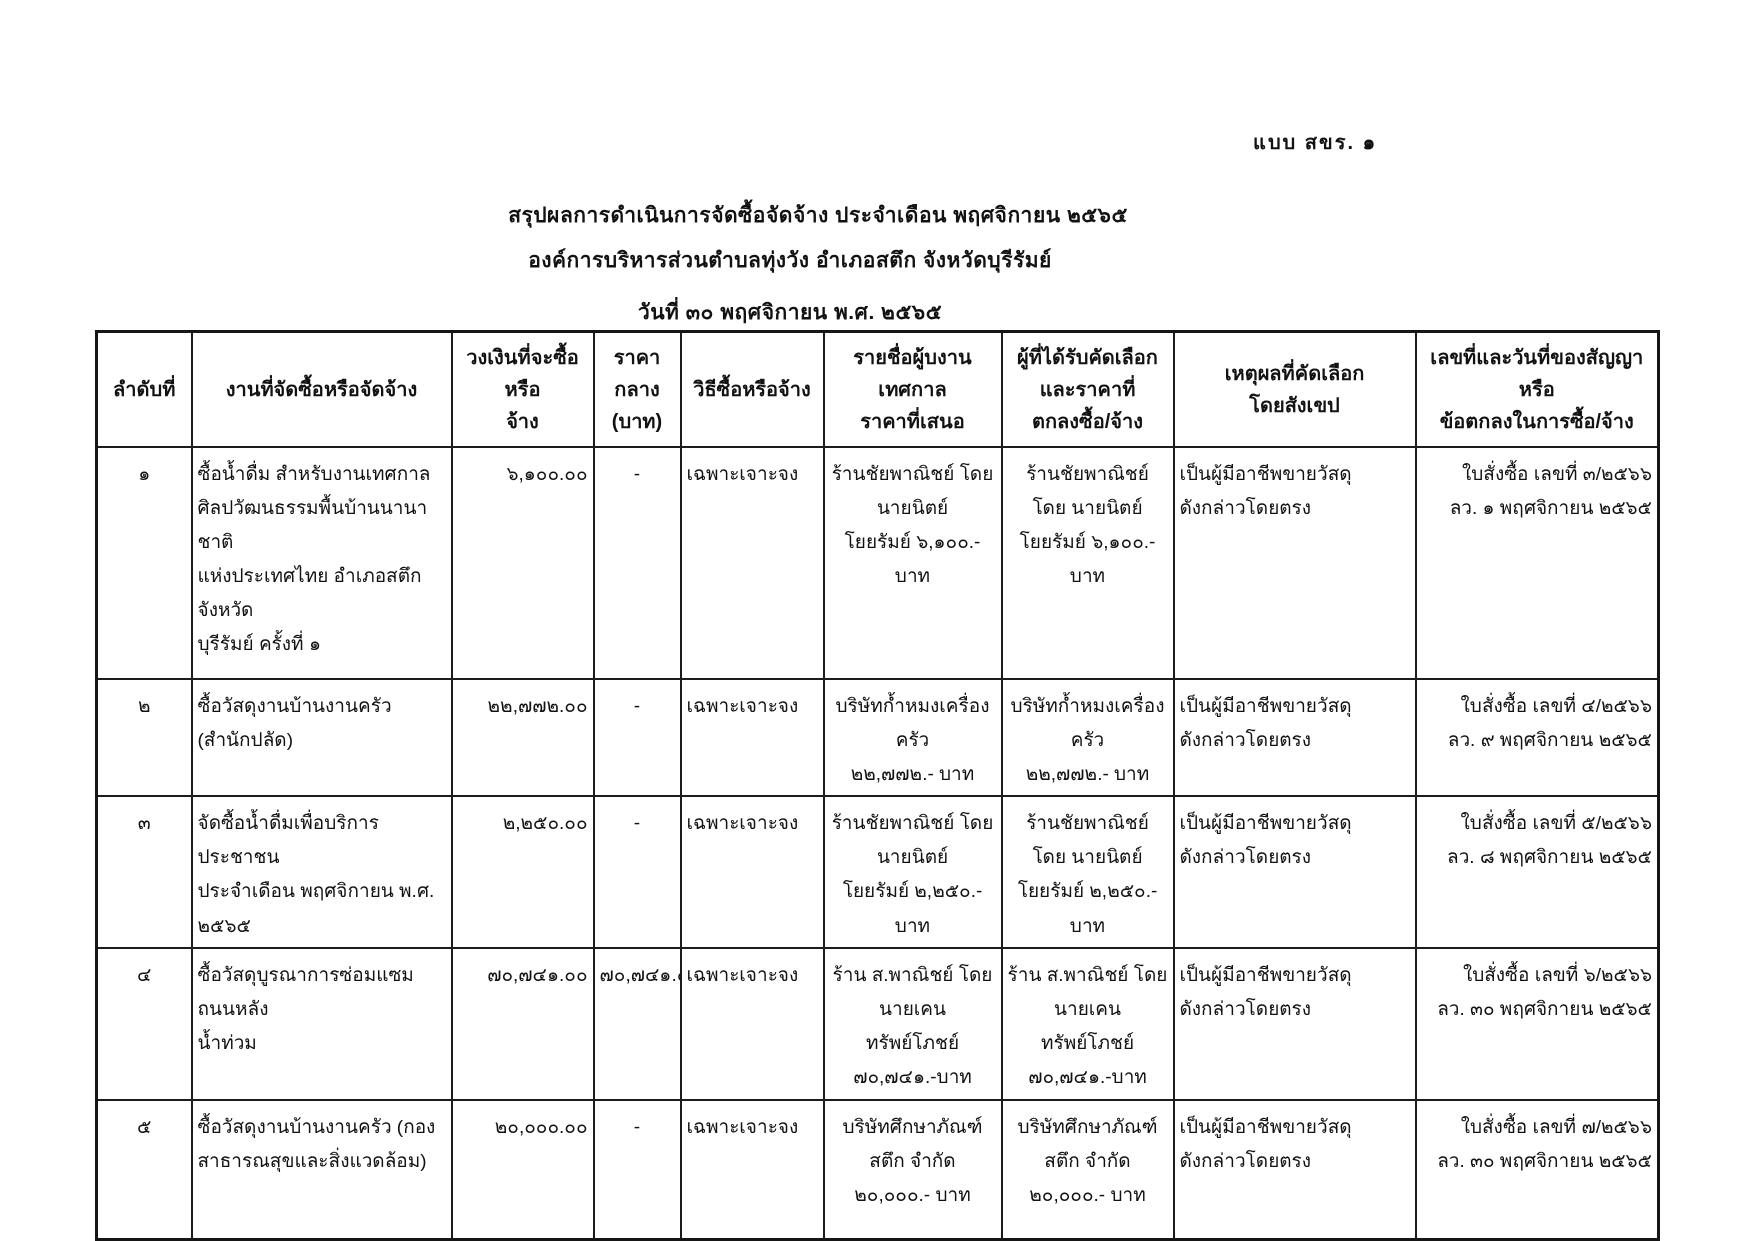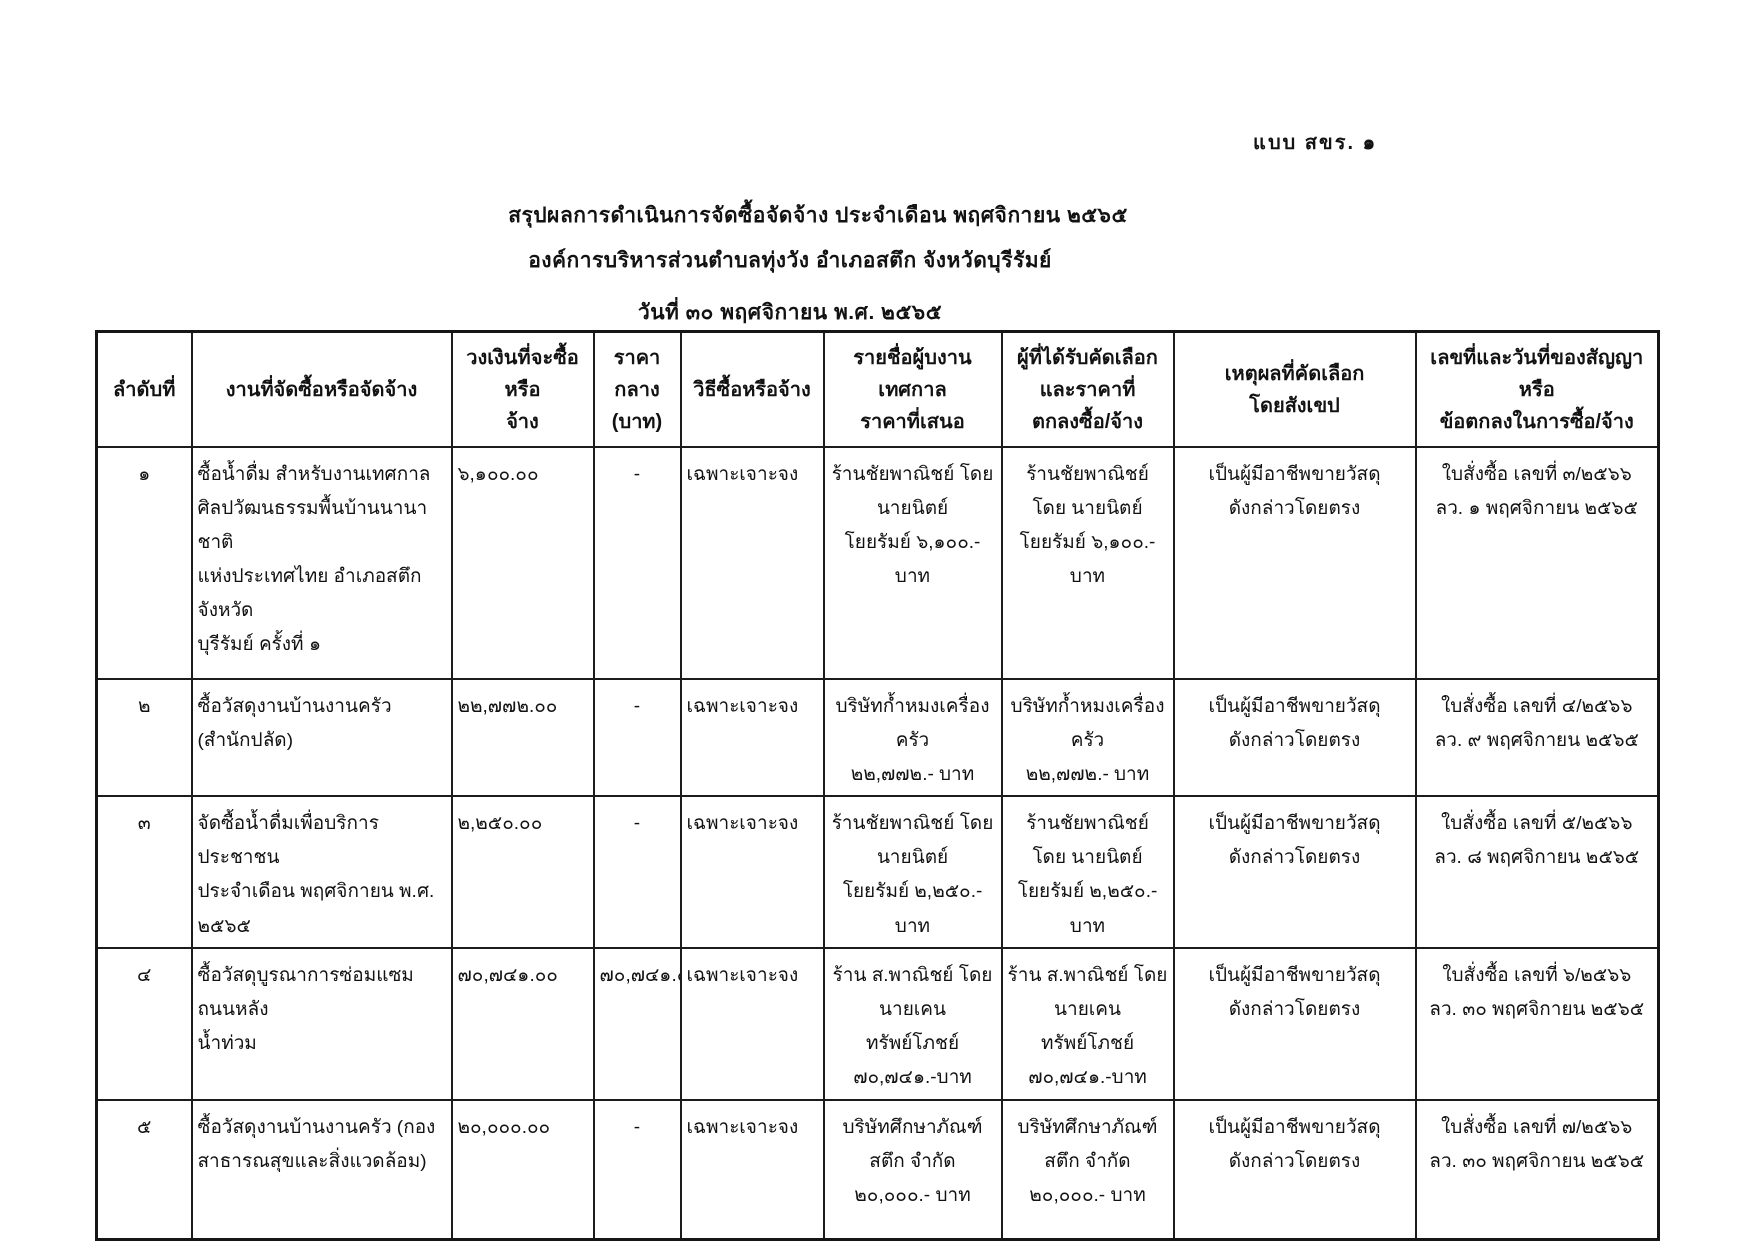--- a/index.html
+++ b/index.html
@@ -33,27 +33,27 @@
   table.doc th {
     font-size:20px; font-weight:bold; text-align:center;
     vertical-align:middle; padding:4px 3px; line-height:1.6;
   }
   table.doc td {
     font-size:19px; font-weight:normal; vertical-align:top;
     padding:9px 5px 4px 5px; line-height:1.8;
   }
   td.c1 { text-align:center; }
   td.c2 { text-align:left; padding-left:9px; }
-  td.c3 { text-align:left;border-radius:8px; }
+  td.c3 { text-align:right;border-radius:8px; }
   td.c4 { text-align:center; }
   td.c5 { text-align:left; padding-left:4px;margin-top:20px; }
   td.c6 { text-align:center; }
   td.c7 { text-align:center; }
-  td.c8 { text-align:center; padding-left:7px; line-height:1.7;margin-left:48px; }
-  td.c9 { text-align:center; padding-left:8px; line-height:1.9;margin-top:30px; }
+  td.c8 { text-align:left; padding-left:7px; line-height:1.7;margin-left:48px; }
+  td.c9 { text-align:right; padding-left:8px; line-height:1.9;margin-top:30px; }
   tr.hdr   { height:115px; }
   tr.row-1 { height:232px; }
   tr.row-2 { height:116px; }
   tr.row-3 { height:102px; }
   tr.row-4 { height:105px; }
   tr.row-5 { height:140px; }
 </style>
 </head>
 <body>
 

